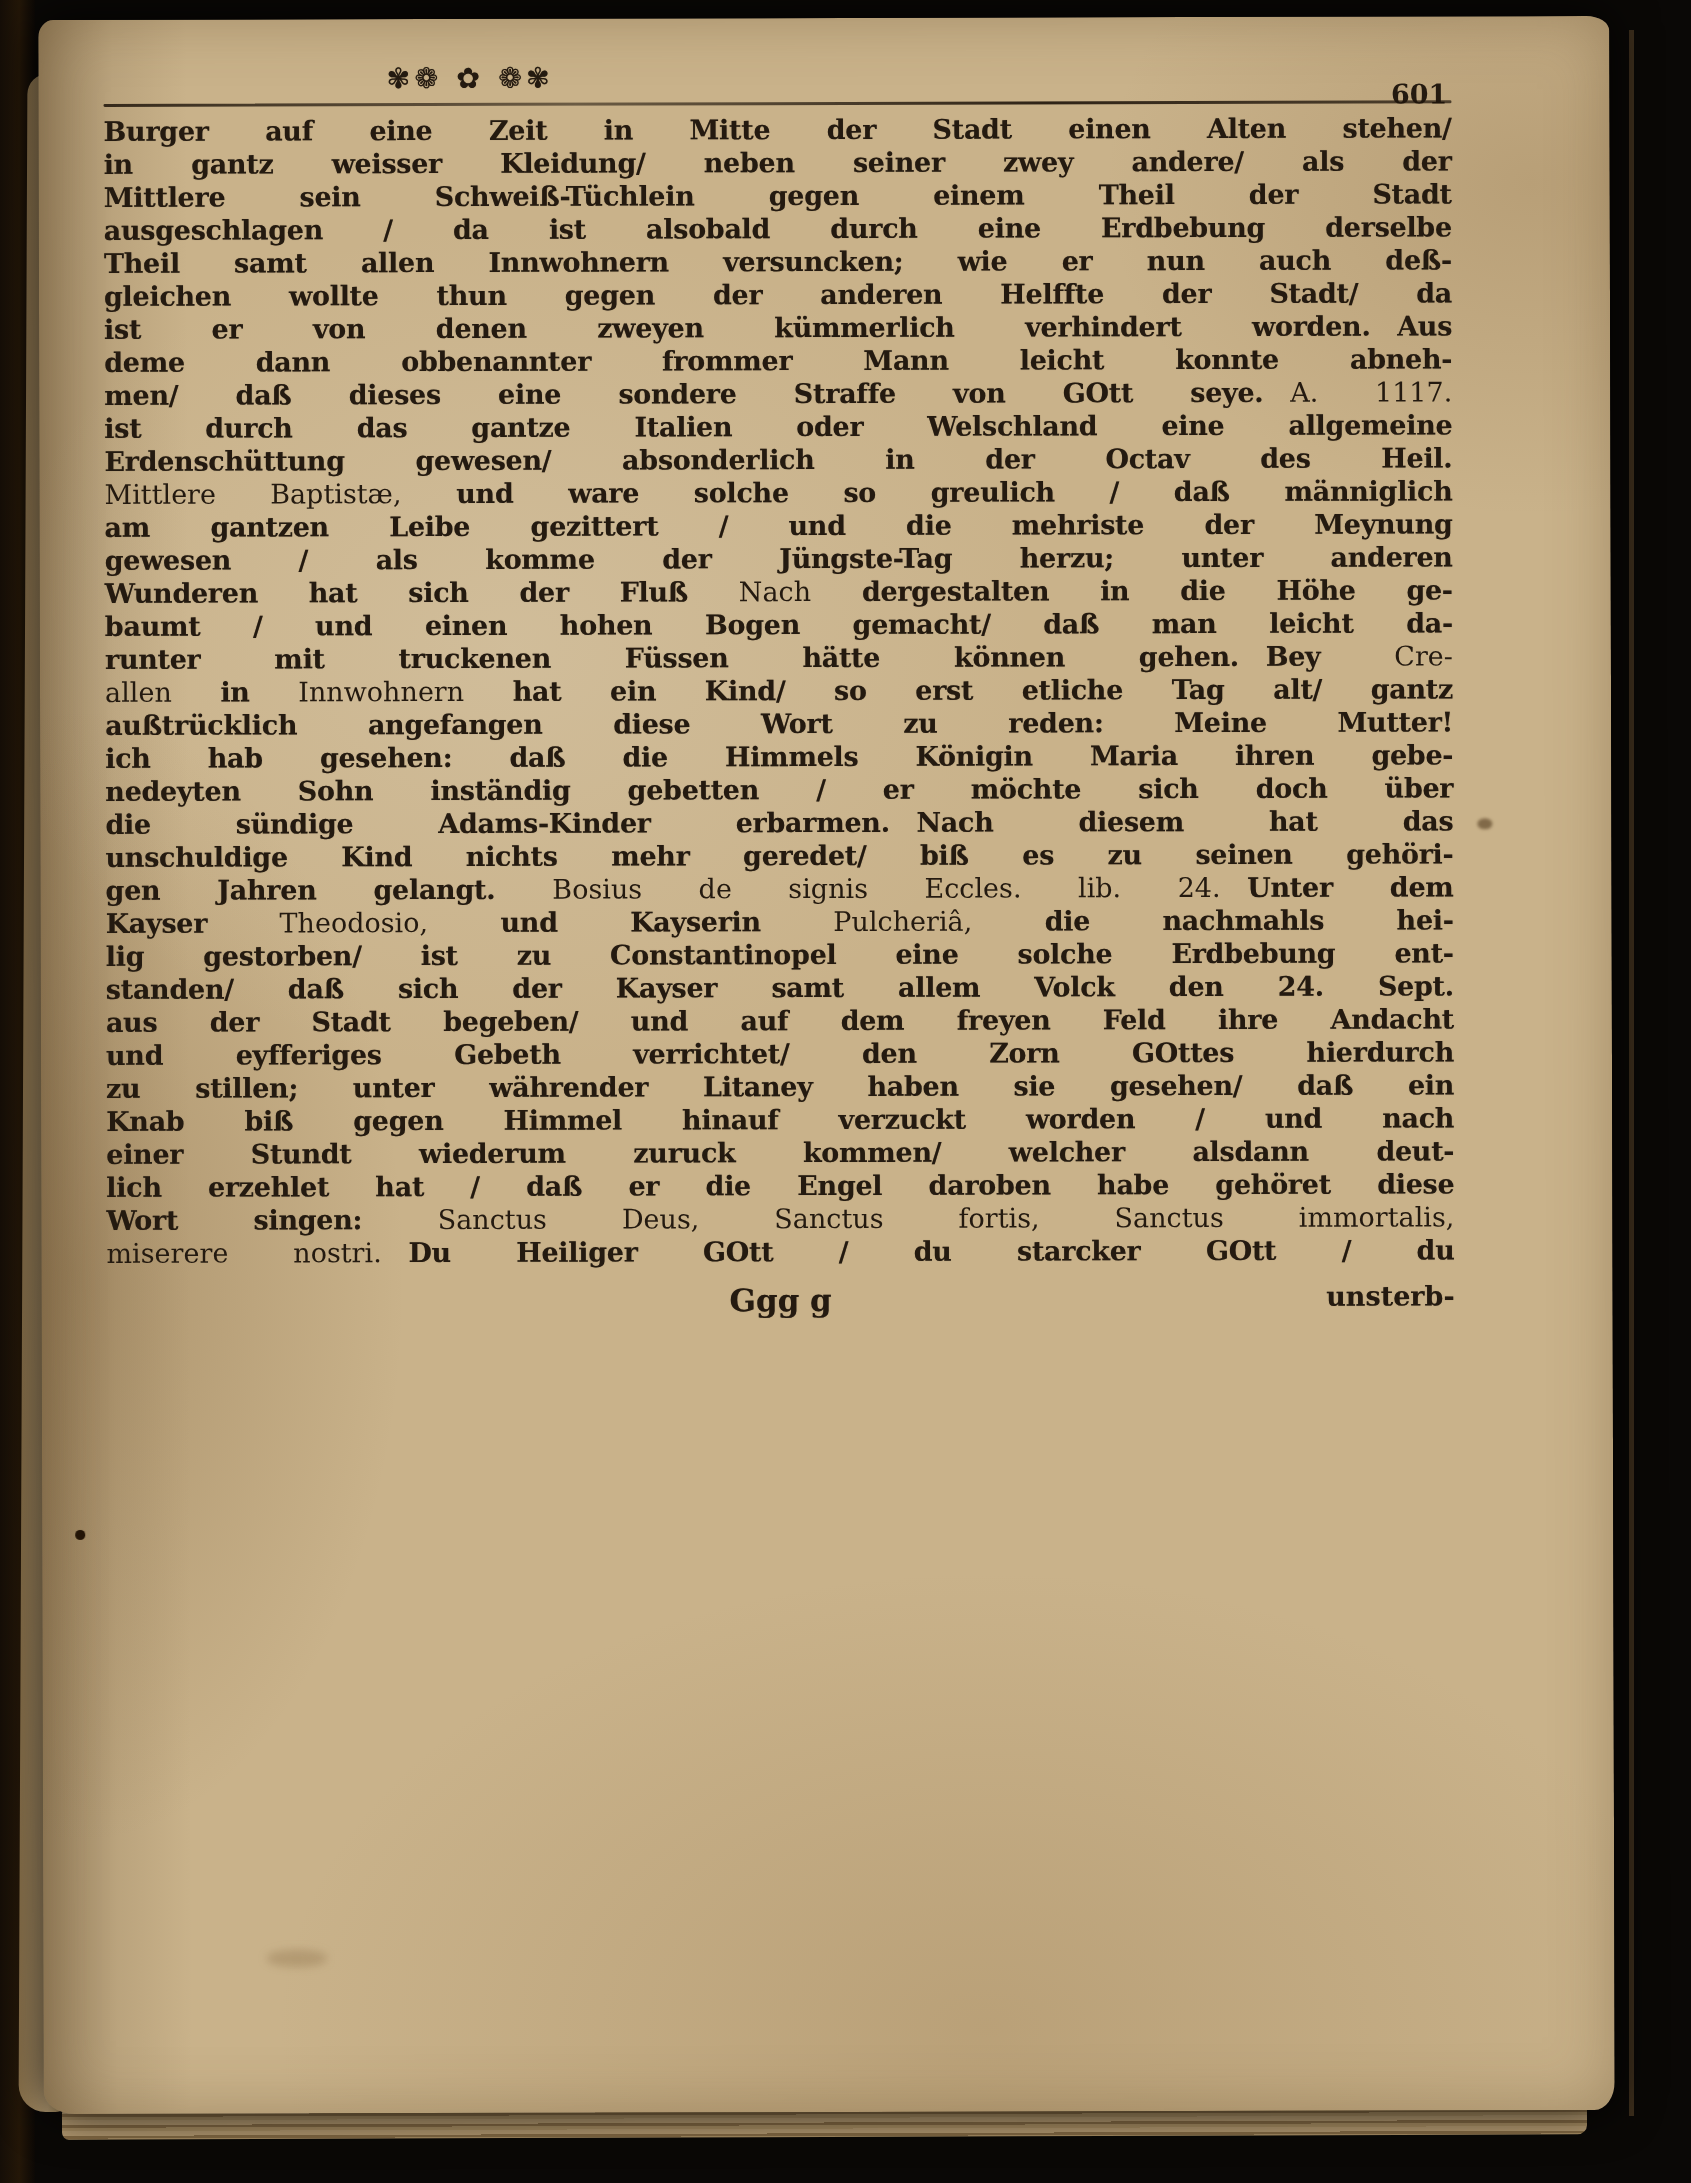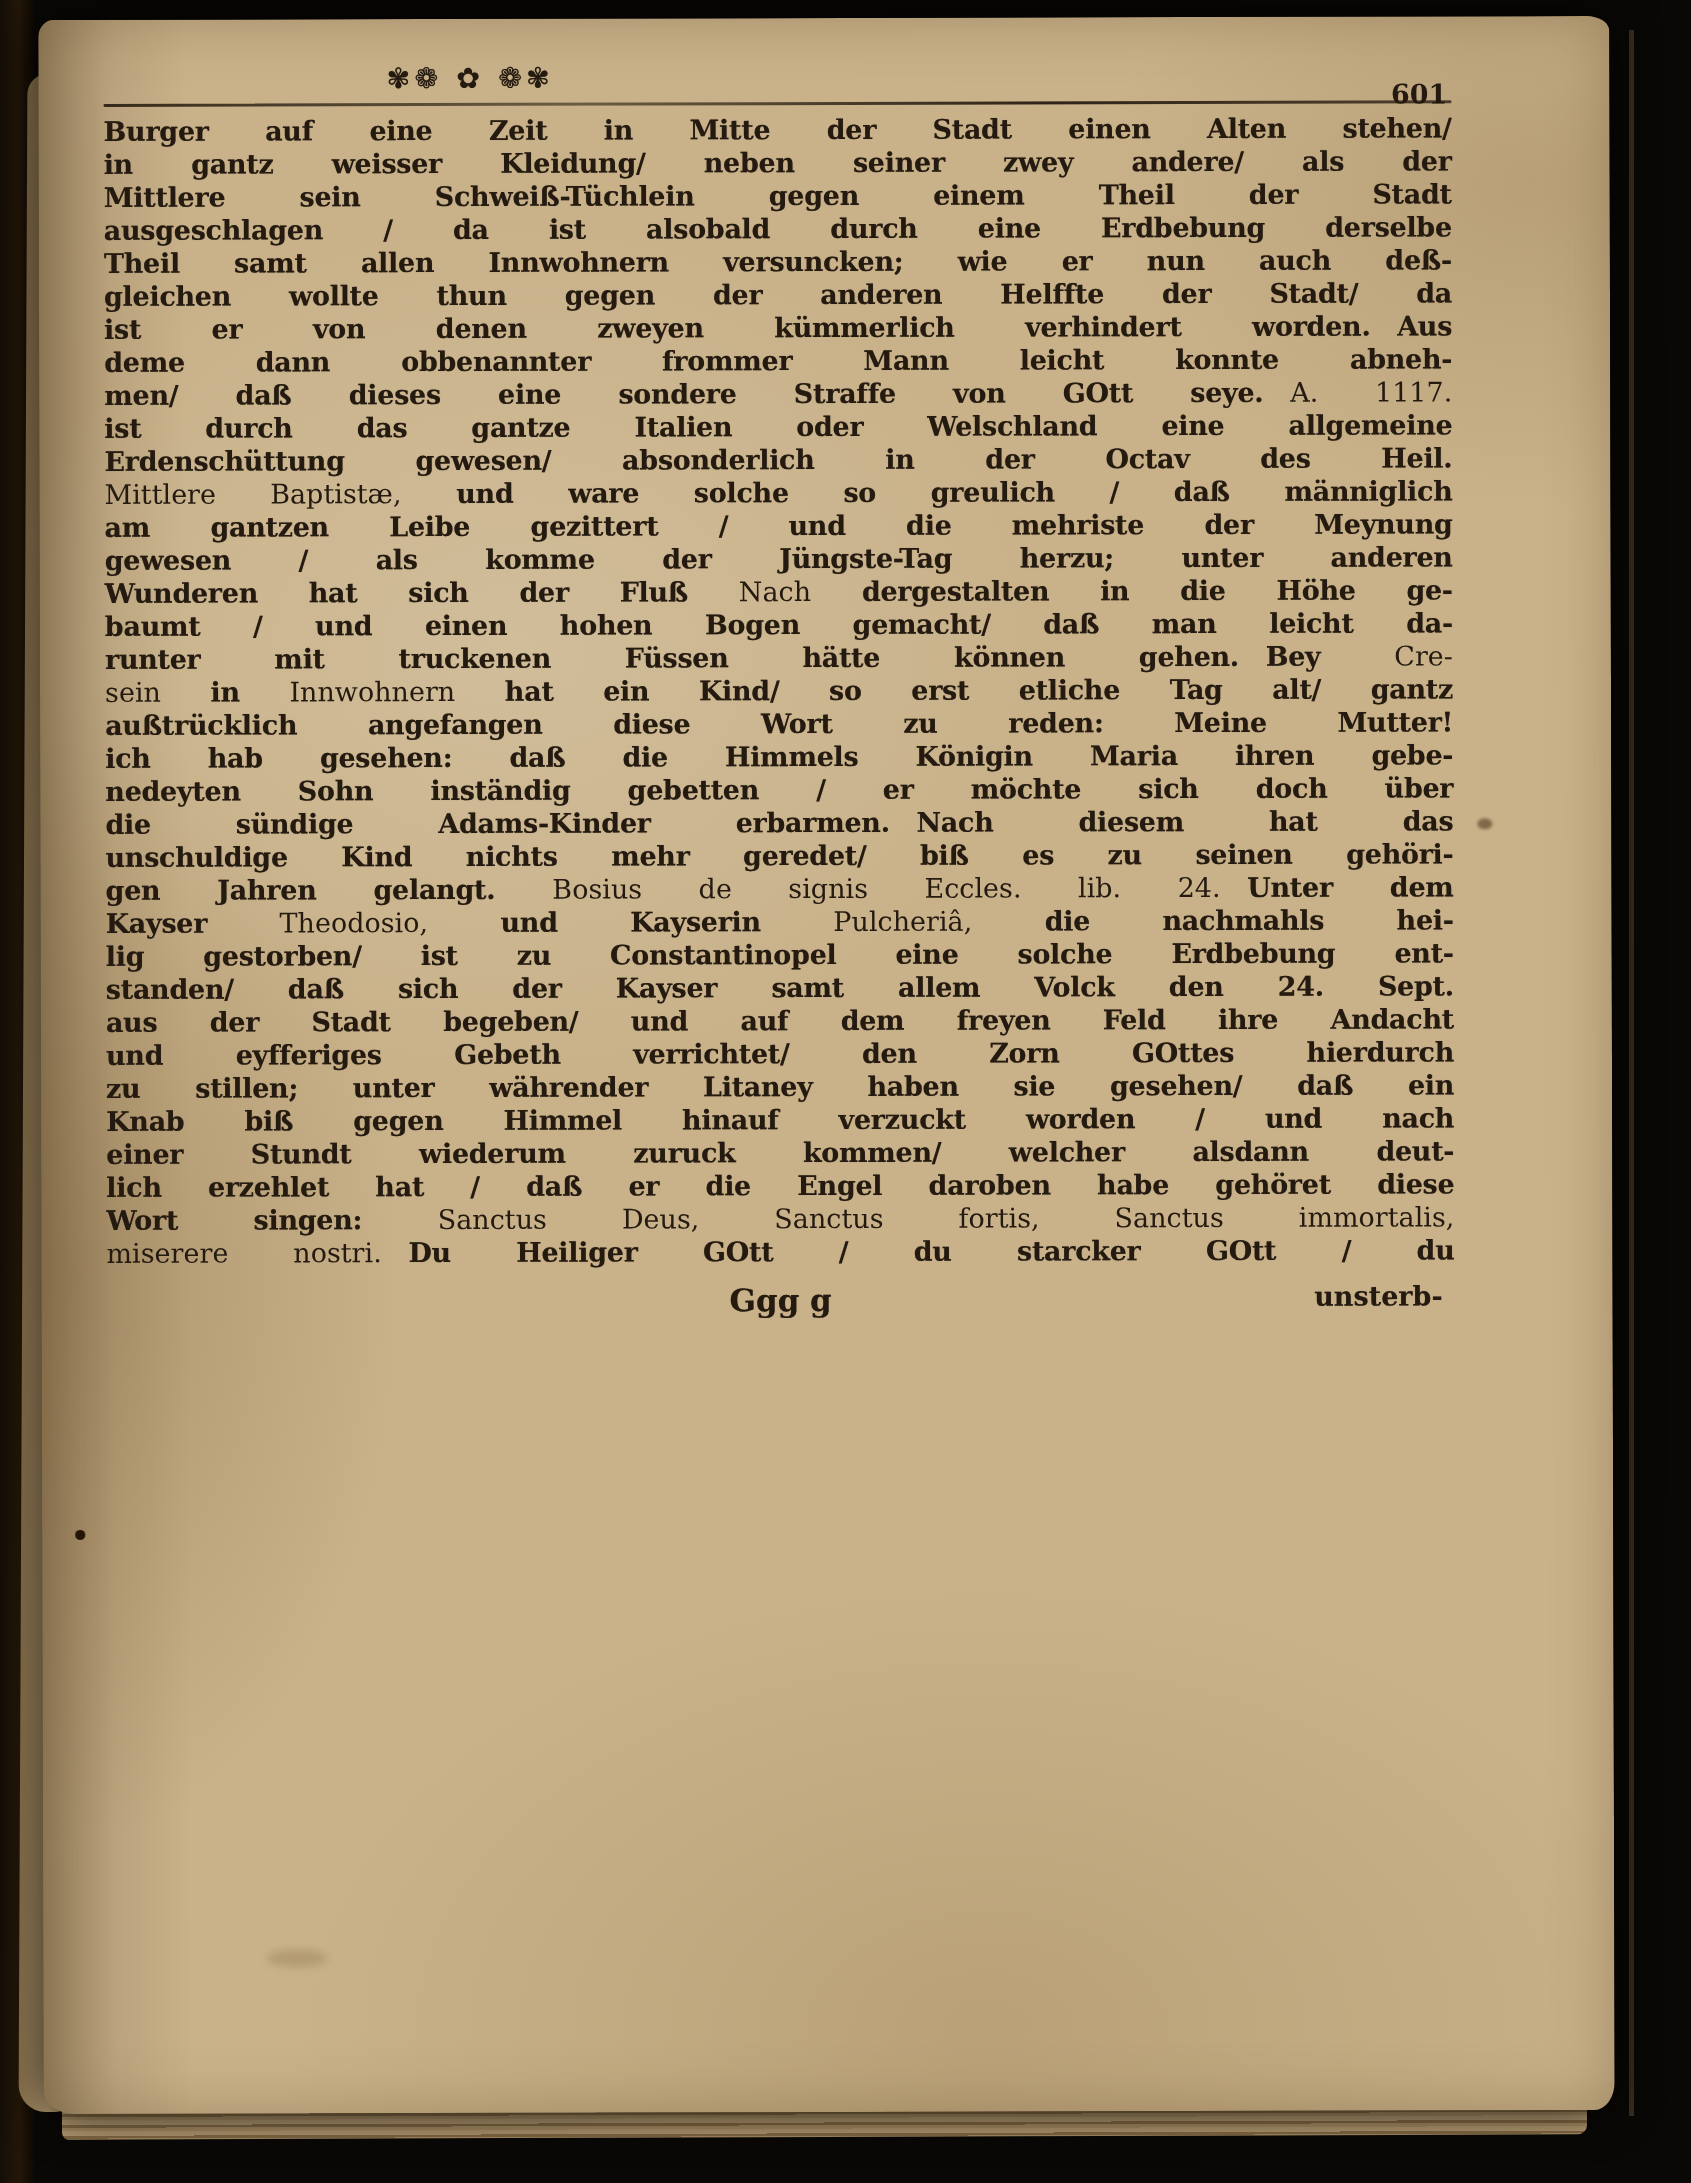--- a/index.html
+++ b/index.html
@@ -83,21 +83,21 @@
     text-align:justify;text-align-last:justify;
     white-space:normal;
   }
   .line .roman{font-weight:400;letter-spacing:0;text-shadow:none;}
   .sig-row{position:relative;margin-top:13.5px;height:41px;font-weight:700;}
   .signature{
     position:absolute;left:0;right:0;text-align:center;font-size:31px;color:var(--ink);
     text-shadow:0 0 0.7px rgba(36,26,16,.45);
   }
   .catchword{
-    position:absolute;right:12px;top:0;font-size:27px;color:var(--ink);
+    position:absolute;right:0;top:0;font-size:27px;color:var(--ink);
     text-shadow:0 0 0.7px rgba(36,26,16,.45);
   }
 </style>
 </head>
 <body>
 
 <div class="spine"></div>
 <div class="under-page"></div>
 <div class="page-stack"></div>
 <div class="book-edge-right"></div>
@@ -125,21 +125,21 @@
         <div class="line">deme dann obbenannter frommer Mann leicht konnte abneh-</div>
         <div class="line">men/ daß dieses eine sondere Straffe von GOtt seye. <span class="roman">A. 1117.</span></div>
         <div class="line">ist durch das gantze Italien oder Welschland eine allgemeine</div>
         <div class="line">Erdenschüttung gewesen/ absonderlich in der Octav des Heil.</div>
         <div class="line"><span class="roman">Mittlere Baptistæ,</span> und ware solche so greulich / daß männiglich</div>
         <div class="line">am gantzen Leibe gezittert / und die mehriste der Meynung</div>
         <div class="line">gewesen / als komme der Jüngste-Tag herzu; unter anderen</div>
         <div class="line">Wunderen hat sich der Fluß <span class="roman">Nach</span> dergestalten in die Höhe ge-</div>
         <div class="line">baumt / und einen hohen Bogen gemacht/ daß man leicht da-</div>
         <div class="line">runter mit truckenen Füssen hätte können gehen. Bey <span class="roman">Cre-</span></div>
-        <div class="line"><span class="roman">sein</span> in <span class="roman">Innwohnern</span> hat ein Kind/ so erst etliche Tag alt/ gantz</div>
+        <div class="line"><span class="roman">allen</span> in <span class="roman">Innwohnern</span> hat ein Kind/ so erst etliche Tag alt/ gantz</div>
         <div class="line">außtrücklich angefangen diese Wort zu reden: Meine Mutter!</div>
         <div class="line">ich hab gesehen: daß die Himmels Königin Maria ihren gebe-</div>
         <div class="line">nedeyten Sohn inständig gebetten / er möchte sich doch über</div>
         <div class="line">die sündige Adams-Kinder erbarmen. Nach diesem hat das</div>
         <div class="line">unschuldige Kind nichts mehr geredet/ biß es zu seinen gehöri-</div>
         <div class="line">gen Jahren gelangt. <span class="roman">Bosius de signis Eccles. lib. 24.</span> Unter dem</div>
         <div class="line">Kayser <span class="roman">Theodosio,</span> und Kayserin <span class="roman">Pulcheriâ,</span> die nachmahls hei-</div>
         <div class="line">lig gestorben/ ist zu Constantinopel eine solche Erdbebung ent-</div>
         <div class="line">standen/ daß sich der Kayser samt allem Volck den 24. Sept.</div>
         <div class="line">aus der Stadt begeben/ und auf dem freyen Feld ihre Andacht</div>

